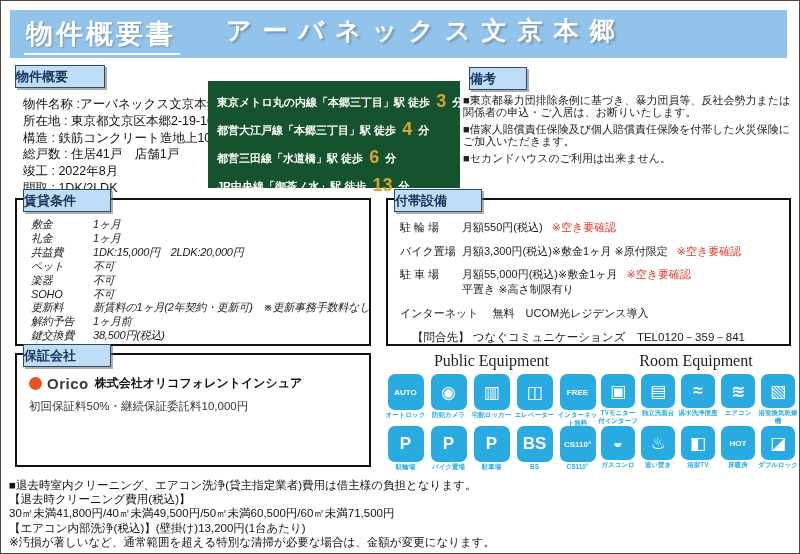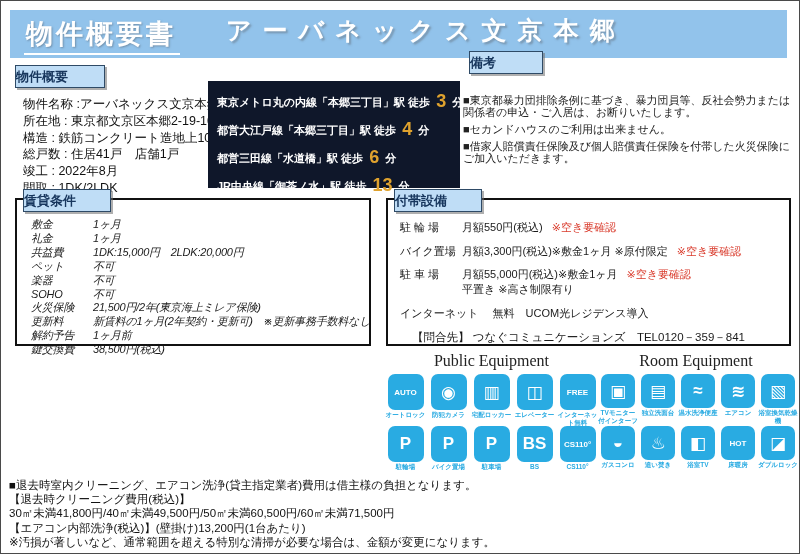--- a/index.html
+++ b/index.html
@@ -20,21 +20,21 @@
   
   .chip { position:absolute; background:#bfddf6; border:1px solid #2e4a66; height:23px;
     box-shadow:2px 2px 0 rgba(110,110,110,.55); color:#17365d; font-weight:bold; font-size:13px;
     text-align:left; line-height:21px; z-index:3; }
 
   .ov-lines { position:absolute; left:22px; top:95px; width:190px; font-size:12.5px; line-height:16.8px; color:#111; }
   .ov-line { white-space:nowrap; }
 
   .access-title { position:absolute; left:218px; top:58px; font-family:"Liberation Serif","DejaVu Serif",serif;
     font-size:18px; color:#111; border-bottom:1.5px solid #222; padding-right:10px;margin-top:48px; }
-  .access-box { position:absolute; left:207px; top:80px; width:252px; height:107px; background:#0f172a; padding:10px 7px 0 9px; }
+  .access-box { position:absolute; left:207px; top:80px; width:252px; height:107px; background:#14532d; padding:10px 7px 0 9px; }
   .route { font-size:11px; font-weight:bold; color:#fff; white-space:nowrap; margin-bottom:7px; }
   .route .min { font-size:18px; color:#dfa22e; margin:0 3px; vertical-align:-1px; }
 
   .remarks { position:absolute; left:462px; top:93px; width:332px; font-size:11px; line-height:12px; color:#222; }
   .remarks p { margin-bottom:5px; }
 
   .box { position:absolute; border:2px solid #111; background:#fff; }
   .box .chip { left:6px; top:-11px; width:88px; }
 
   
@@ -112,26 +112,26 @@
         <span>分</span>
       </div>
 
       <div class="route">
         <span>JR中央線「御茶ノ水」駅 徒歩</span>
         <span class="min">13</span>
         <span>分</span>
       </div>
     </div>
 
-  <div class="chip" style="left:468px;top:50px;width:74px">備考</div>
+  <div class="chip" style="left:468px;top:66px;width:58px">備考</div>
   <div class="remarks">
 
   <p>■東京都暴力団排除条例に基づき、暴力団員等、反社会勢力または関係者の申込・ご入居は、お断りいたします。</p>
+      <p>■借家人賠償責任保険及び個人賠償責任保険を付帯した火災保険にご加入いただきます。</p>
       <p>■セカンドハウスのご利用は出来ません。</p>
-      <p>■借家人賠償責任保険及び個人賠償責任保険を付帯した火災保険にご加入いただきます。</p>
     </div>
 
   <div class="box" style="left:14px;top:197px;width:356px;height:148px">
     <div class="chip">賃貸条件</div>
     <div class="r-rows">
 
         <div class="r-row">
           <span class="r-lbl">敷金</span>
           <span class="r-val">1ヶ月</span>
         </div>
@@ -154,24 +154,20 @@
         <div class="r-row">
           <span class="r-lbl">楽器</span>
           <span class="r-val">不可</span>
         </div>
 
         <div class="r-row">
           <span class="r-lbl">SOHO</span>
           <span class="r-val">不可</span>
         </div>
 
-        <div class="r-row">
-          <span class="r-lbl">火災保険</span>
-          <span class="r-val">21,500円/2年(東京海上ミレア保険)</span>
-        </div>
 
         <div class="r-row">
           <span class="r-lbl">更新料</span>
           <span class="r-val">新賃料の1ヶ月(2年契約・更新可)　※更新事務手数料なし</span>
         </div>
 
         <div class="r-row">
           <span class="r-lbl">解約予告</span>
           <span class="r-val">1ヶ月前</span>
         </div>
@@ -202,20 +198,29 @@
       <span class="red">※空き要確認</span>
     </div>
     <div class="f-extra" style="top:82px">平置き ※高さ制限有り</div>
     <div class="f-row" style="top:106px">
       <span class="f-lbl" style="width:auto;margin-right:14px">インターネット</span>
       <span>無料　UCOM光レジデンス導入</span>
     </div>
     <div class="f-contact" style="top:130px">【問合先】 つなぐコミュニケーションズ　TEL0120－359－841</div>
   </div>
 
+  <div class="box" style="left:14px;top:352px;width:356px;height:114px">
+    <div class="chip">保証会社</div>
+    <div class="g-brandline">
+      <span class="g-dot"></span>
+      <span class="g-brand">Orico</span>
+      <span class="g-company">株式会社オリコフォレントインシュア</span>
+    </div>
+    <div class="g-fee">初回保証料50%・継続保証委託料10,000円</div>
+  </div>
 
   <div class="eq-title" style="left:383px;width:215px">Public Equipment</div>
   <div class="eq-title" style="left:595px;width:200px">Room Equipment</div>
 
   <div class="eq-grid" id="public-grid">
 
       <div class="cell">
         <div class="tile">
           <span class="glyph" style="font-size: 8px;">AUTO</span>
         </div>

